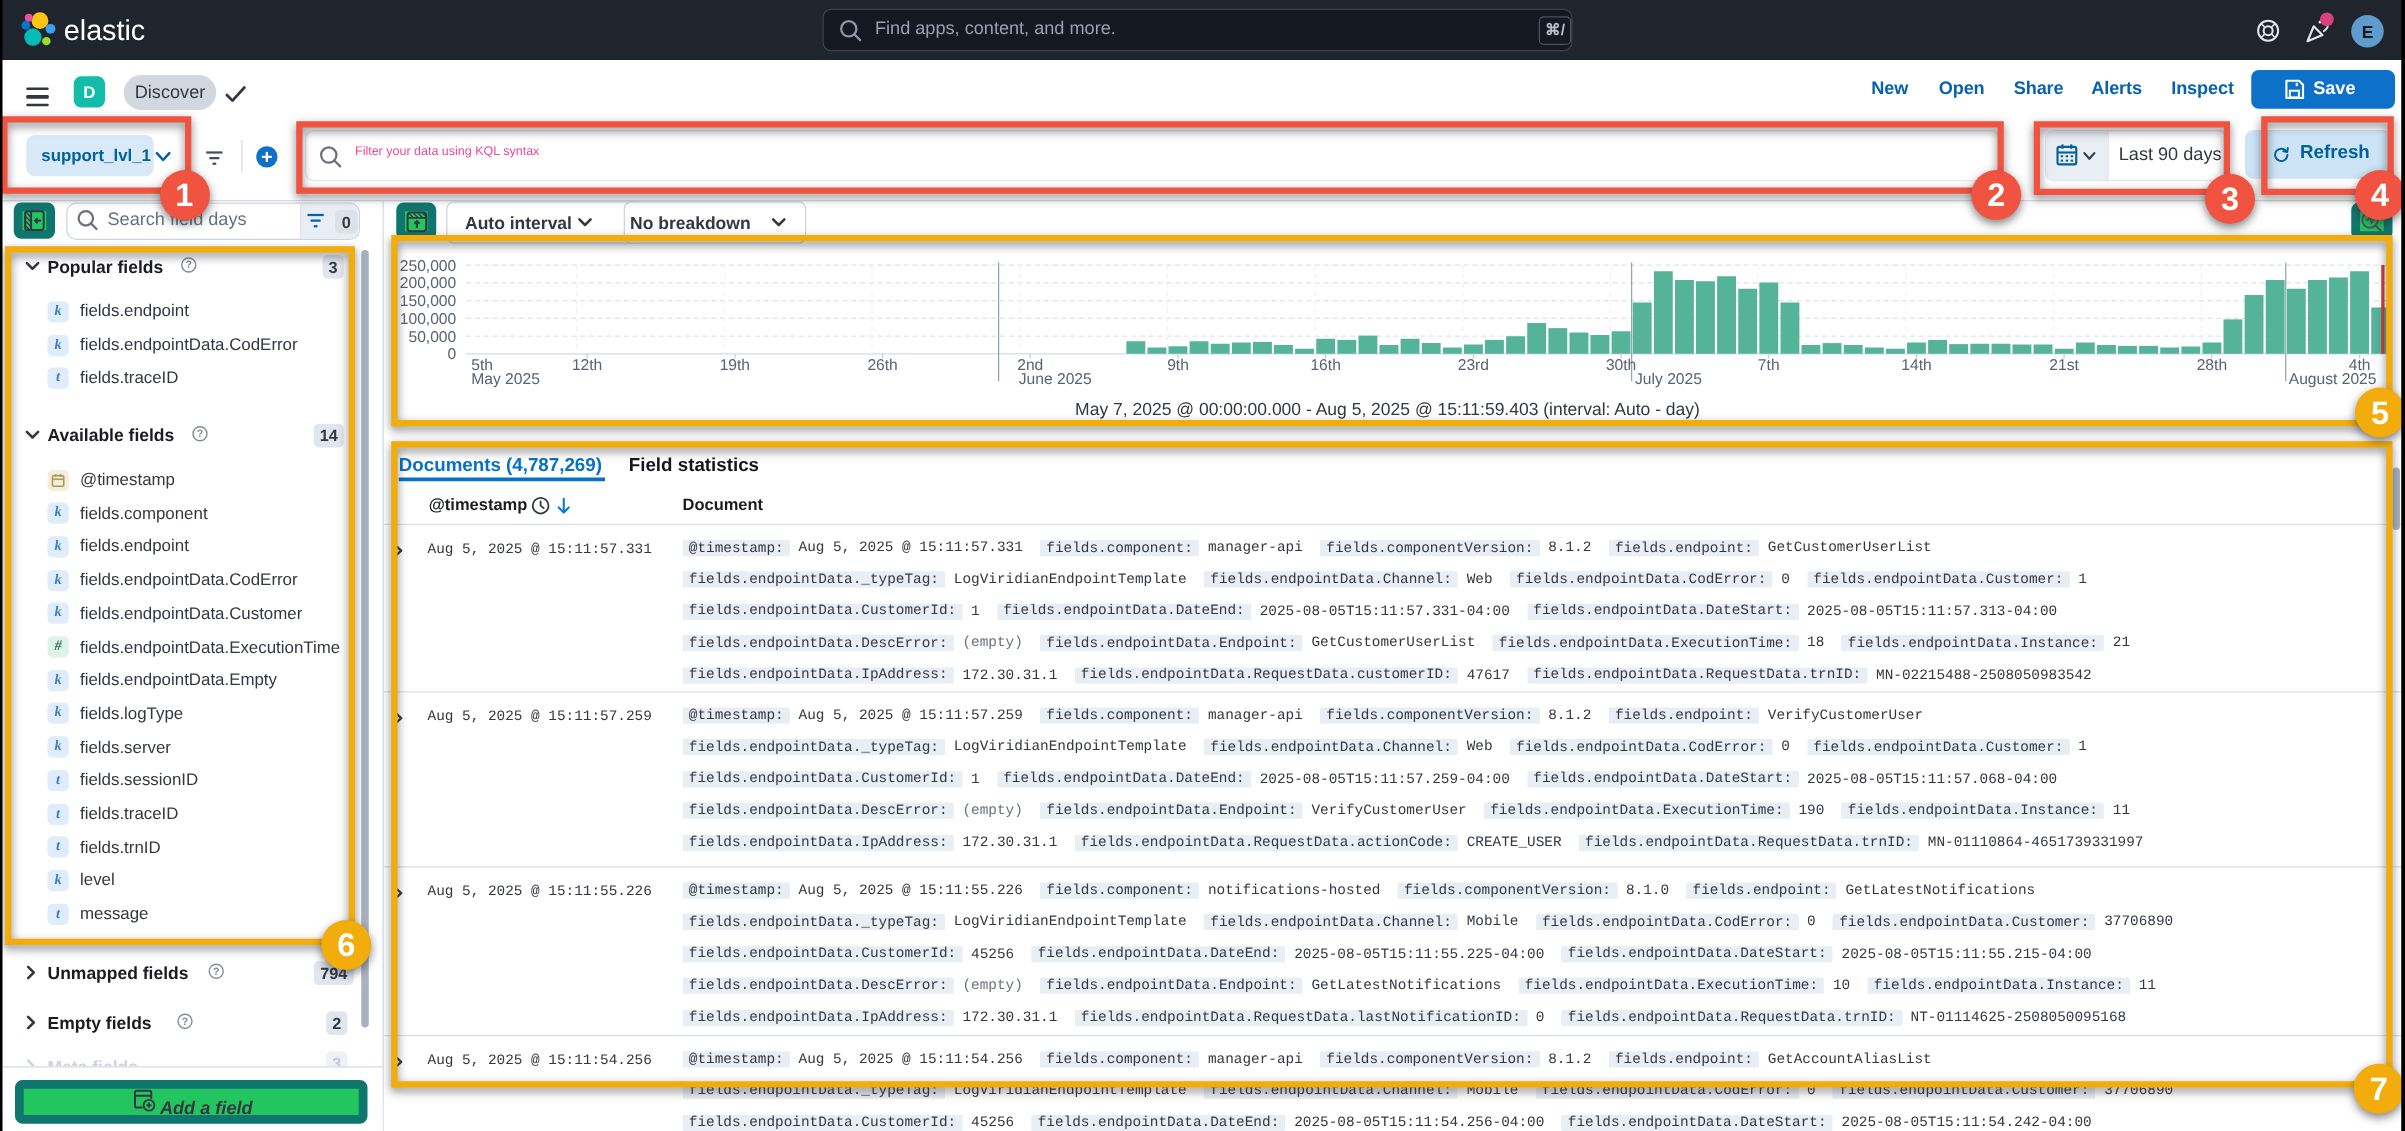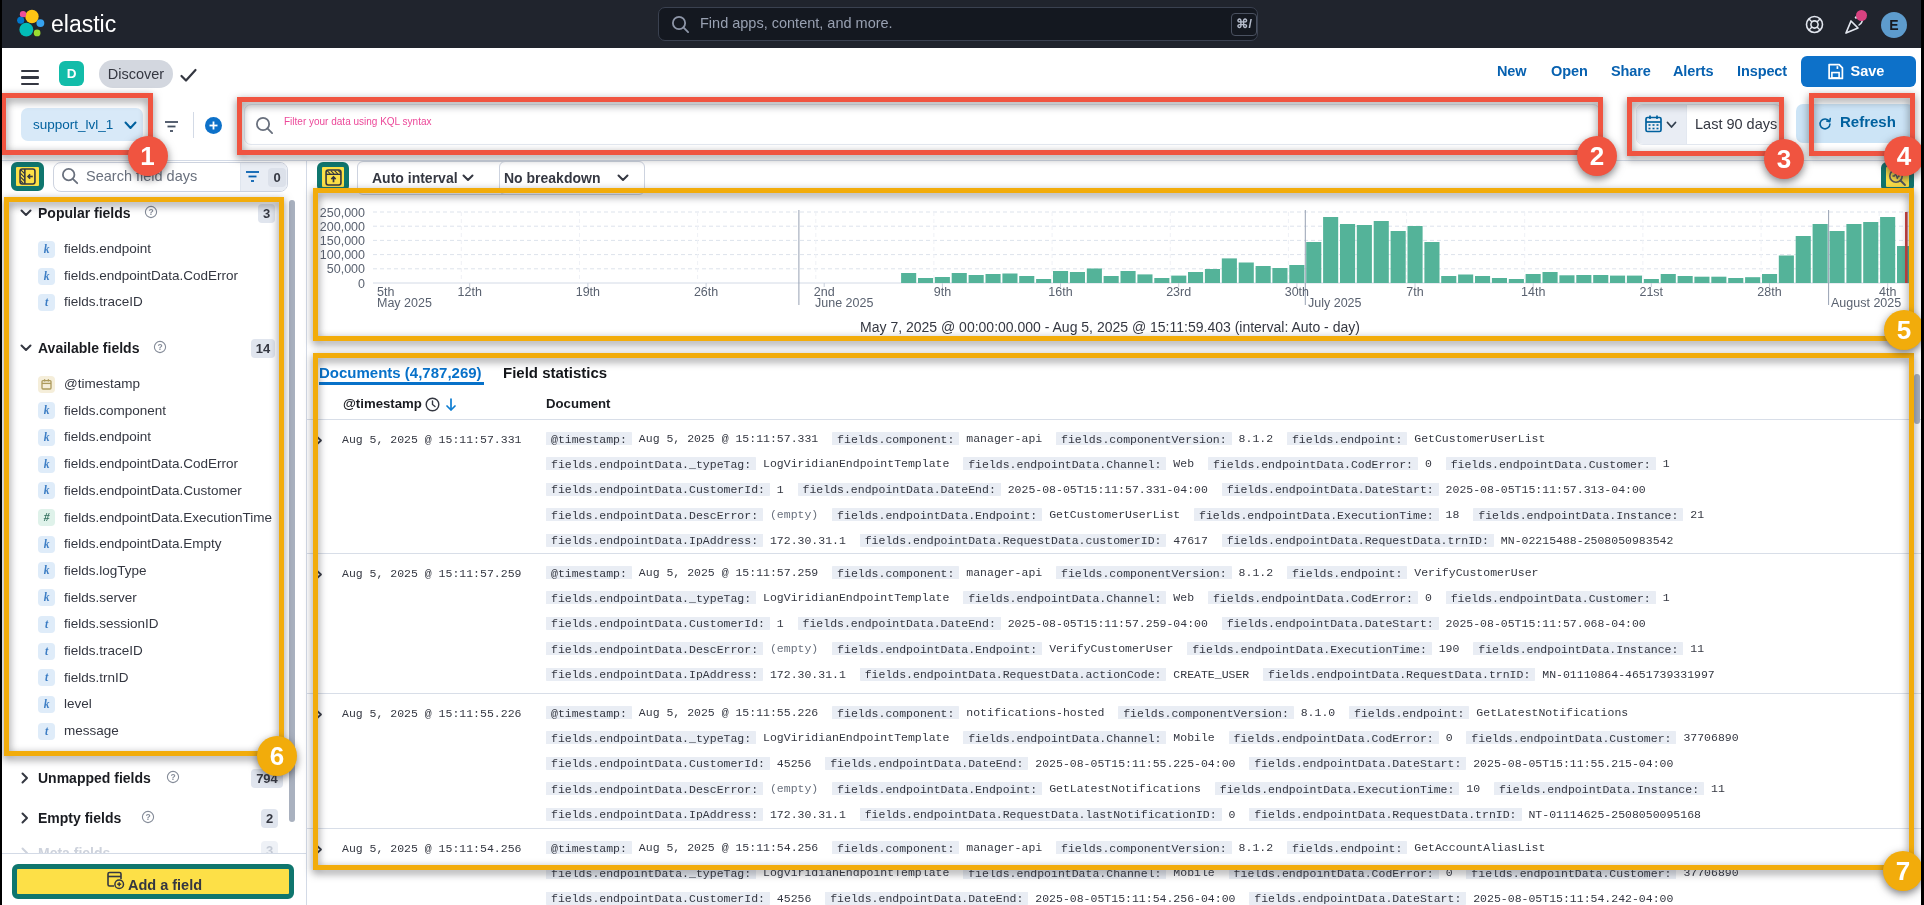--- a/index.html
+++ b/index.html
@@ -9,33 +9,33 @@
 #gsearch{left:658px;top:7px;width:600px;height:34px;background:#141820;border:1px solid #3a4150;border-radius:7px;}
 
 #nav{left:0;top:48px;width:1924px;height:48px;background:#fff;}
 .hambar{left:21px;width:18px;height:2.6px;background:#343741;border-radius:1px;}
 #dbadge{left:59px;top:61px;width:25px;height:25px;background:#12bca9;border-radius:6px;color:#fff;font-weight:700;font-size:13.5px;text-align:center;line-height:25px;}
 #discpill{left:99px;top:60px;width:74px;height:28px;background:#d3d7df;border-radius:14px;color:#343741;font-size:14.5px;font-weight:700;text-align:center;line-height:28px;}
 .navlink{color:#0761b0;font-size:14.5px;font-weight:700;letter-spacing:-0.1px;}
 #savebtn{left:1801px;top:56px;width:115px;height:31px;background:#0d71c9;border-radius:6px;color:#fff;font-size:14.5px;font-weight:700;text-align:center;line-height:31px;}
 
 #qrow{left:0;top:96px;width:1924px;height:64px;background:#fff;}
-#dvpill{left:21px;top:108px;width:122px;height:33px;background:#d8e9f8;border-radius:7px;color:#00619e;font-size:13.5px;font-weight:400;line-height:33px;padding-left:12px;}
+#dvpill{left:21px;top:108px;width:102px;height:33px;background:#d8e9f8;border-radius:7px;color:#00619e;font-size:13.5px;font-weight:700;line-height:33px;padding-left:12px;}
 #qdivider{left:193px;top:112px;width:1px;height:26px;background:#d3dae6;}
 #kqlbox{left:244px;top:104px;width:1356px;height:41px;background:#fff;border:1px solid #e3e8f0;border-radius:7px;}
 #dpick{left:1636px;top:104px;width:146px;height:41px;background:#fff;border:1px solid #e3e8f0;border-radius:7px;overflow:hidden;}
 #dpick .cal{left:0;top:0;width:50px;height:41px;background:#e9edf4;border-right:1px solid #e3e8f0;}
 #dpick .lbl{left:58px;top:11px;font-size:14.5px;color:#343741;white-space:nowrap;}
 #refbtn{left:1796px;top:104px;width:118px;height:39px;background:#cce4f6;border-radius:7px;color:#00619e;font-size:15px;font-weight:700;}
 #refbtn span{position:absolute;left:44px;top:9px;}
 
 #topline{left:0;top:160px;width:1924px;height:1px;background:#d3dae6;}
 #sideline{left:306px;top:160px;width:1px;height:745px;background:#d3dae6;}
 
-.btn{border:5px solid #0f766e;border-radius:6px;background:#fde047;}
+.btn{border:7px solid #0f766e;border-radius:6px;background:#22c55e;font-style:italic;}
 #collbtn{left:11px;top:162px;width:33px;height:29px;}
 #fsearch{left:53px;top:162px;width:235px;height:30px;border:1px solid #cdd3df;border-radius:8px;background:#fff;overflow:hidden;}
 #fsearch .app{left:186px;top:0;width:49px;height:30px;background:#e9edf4;border-left:1px solid #dfe5ee;}
 #fsearch .zero{left:214px;top:5px;width:18px;height:19px;background:#dce1ea;border-radius:4px;font-size:13px;font-weight:700;color:#343741;text-align:center;line-height:19px;}
 .sechead{font-size:14px;font-weight:700;color:#1a1c21;}
 .badge{background:#e0e5ee;border-radius:4px;font-size:13px;font-weight:700;color:#343741;text-align:center;}
 .fitem{font-size:13.5px;color:#343741;white-space:nowrap;}
 .tok{width:17px;height:17px;border-radius:4px;font-size:11.5px;text-align:center;line-height:17px;font-family:"Liberation Serif",serif;font-style:italic;font-weight:700;}
 .tok.k{background:#dfecf9;color:#3c7dc4;}
 .tok.t{background:#dfecf9;color:#3c7dc4;}

